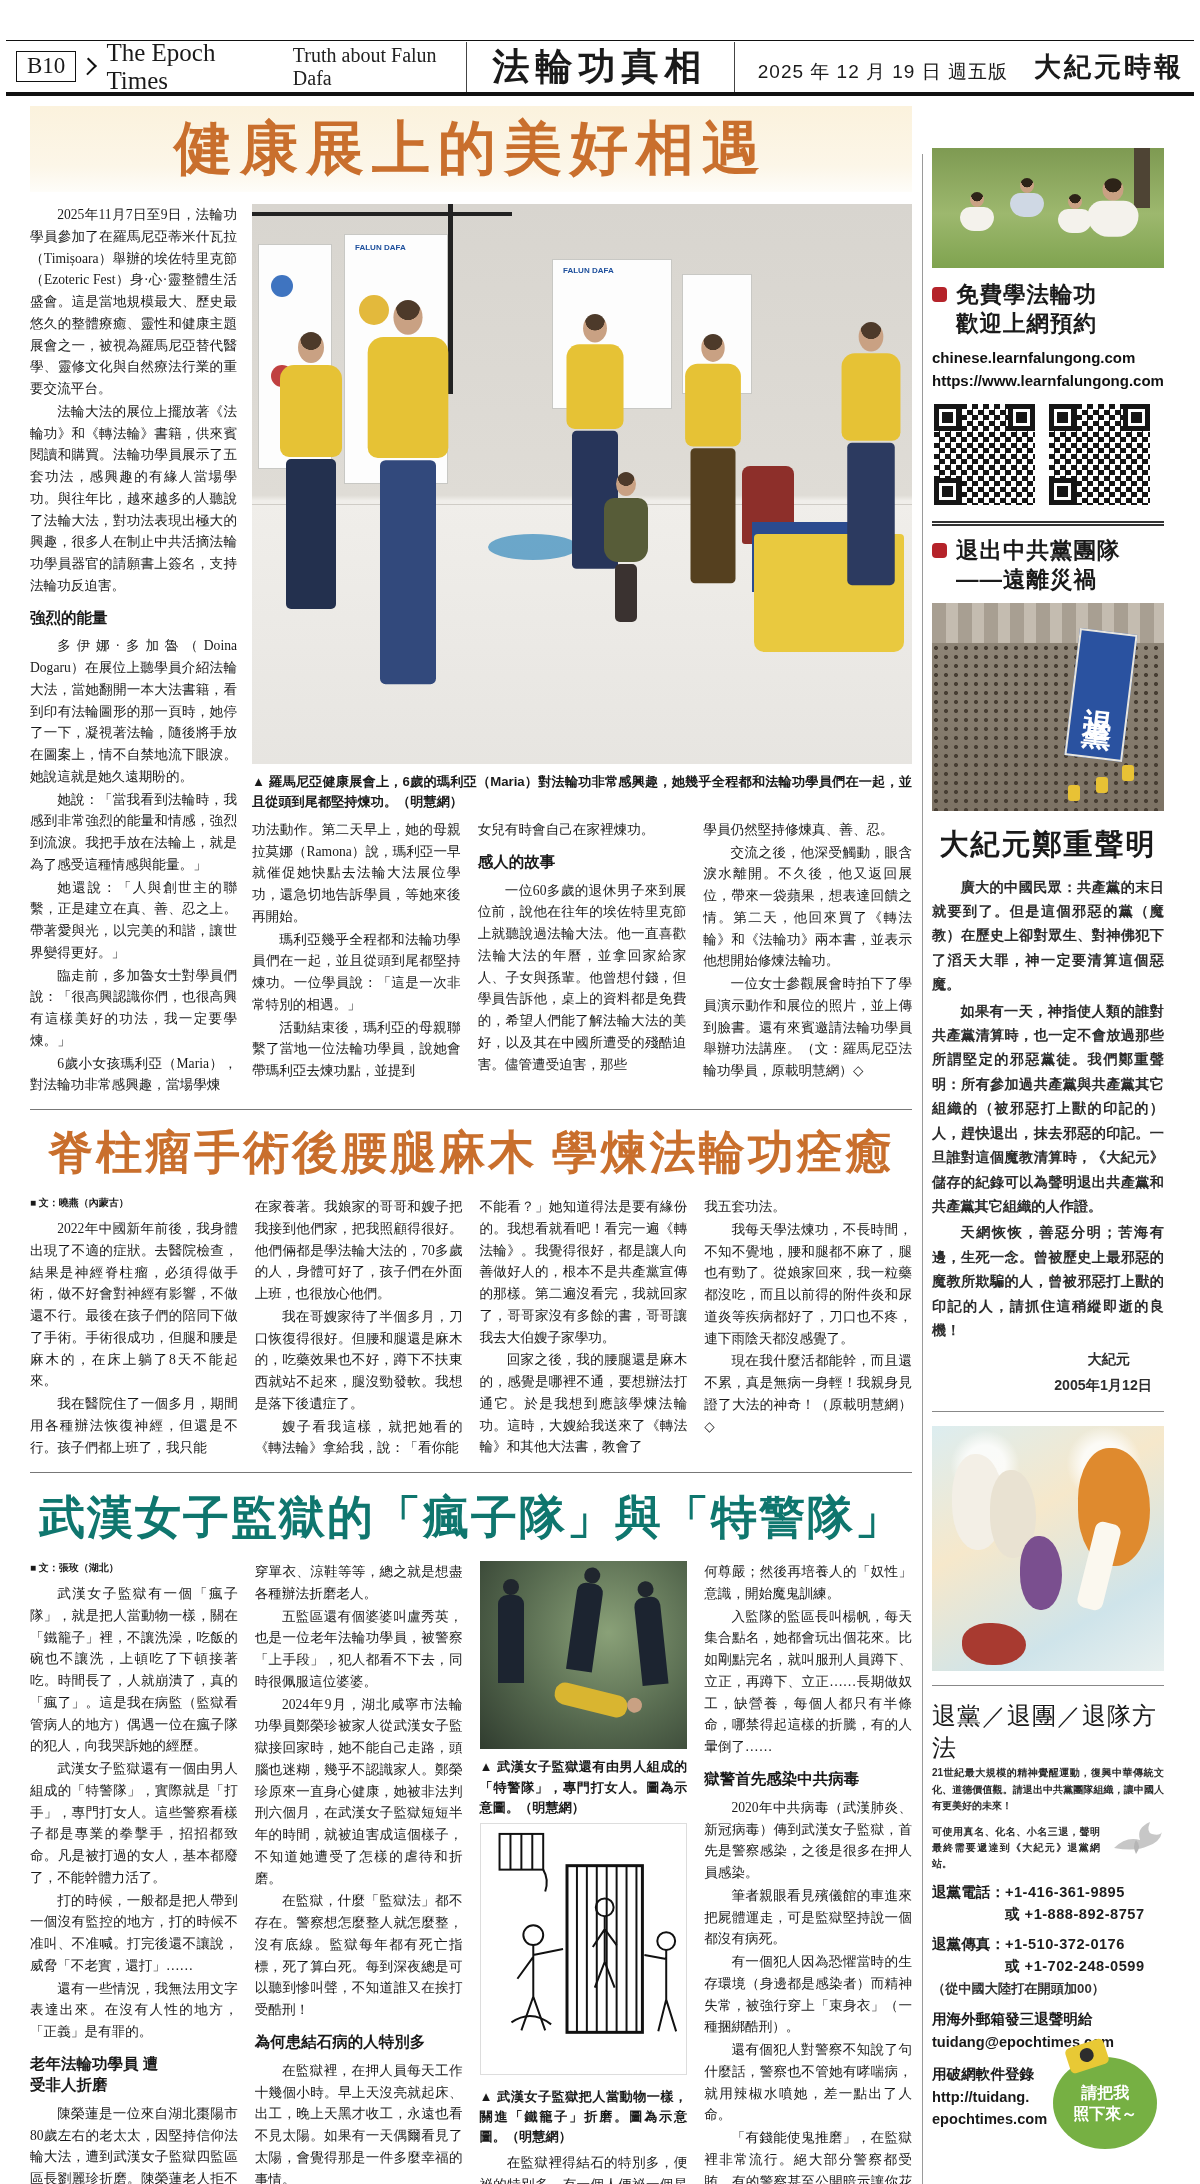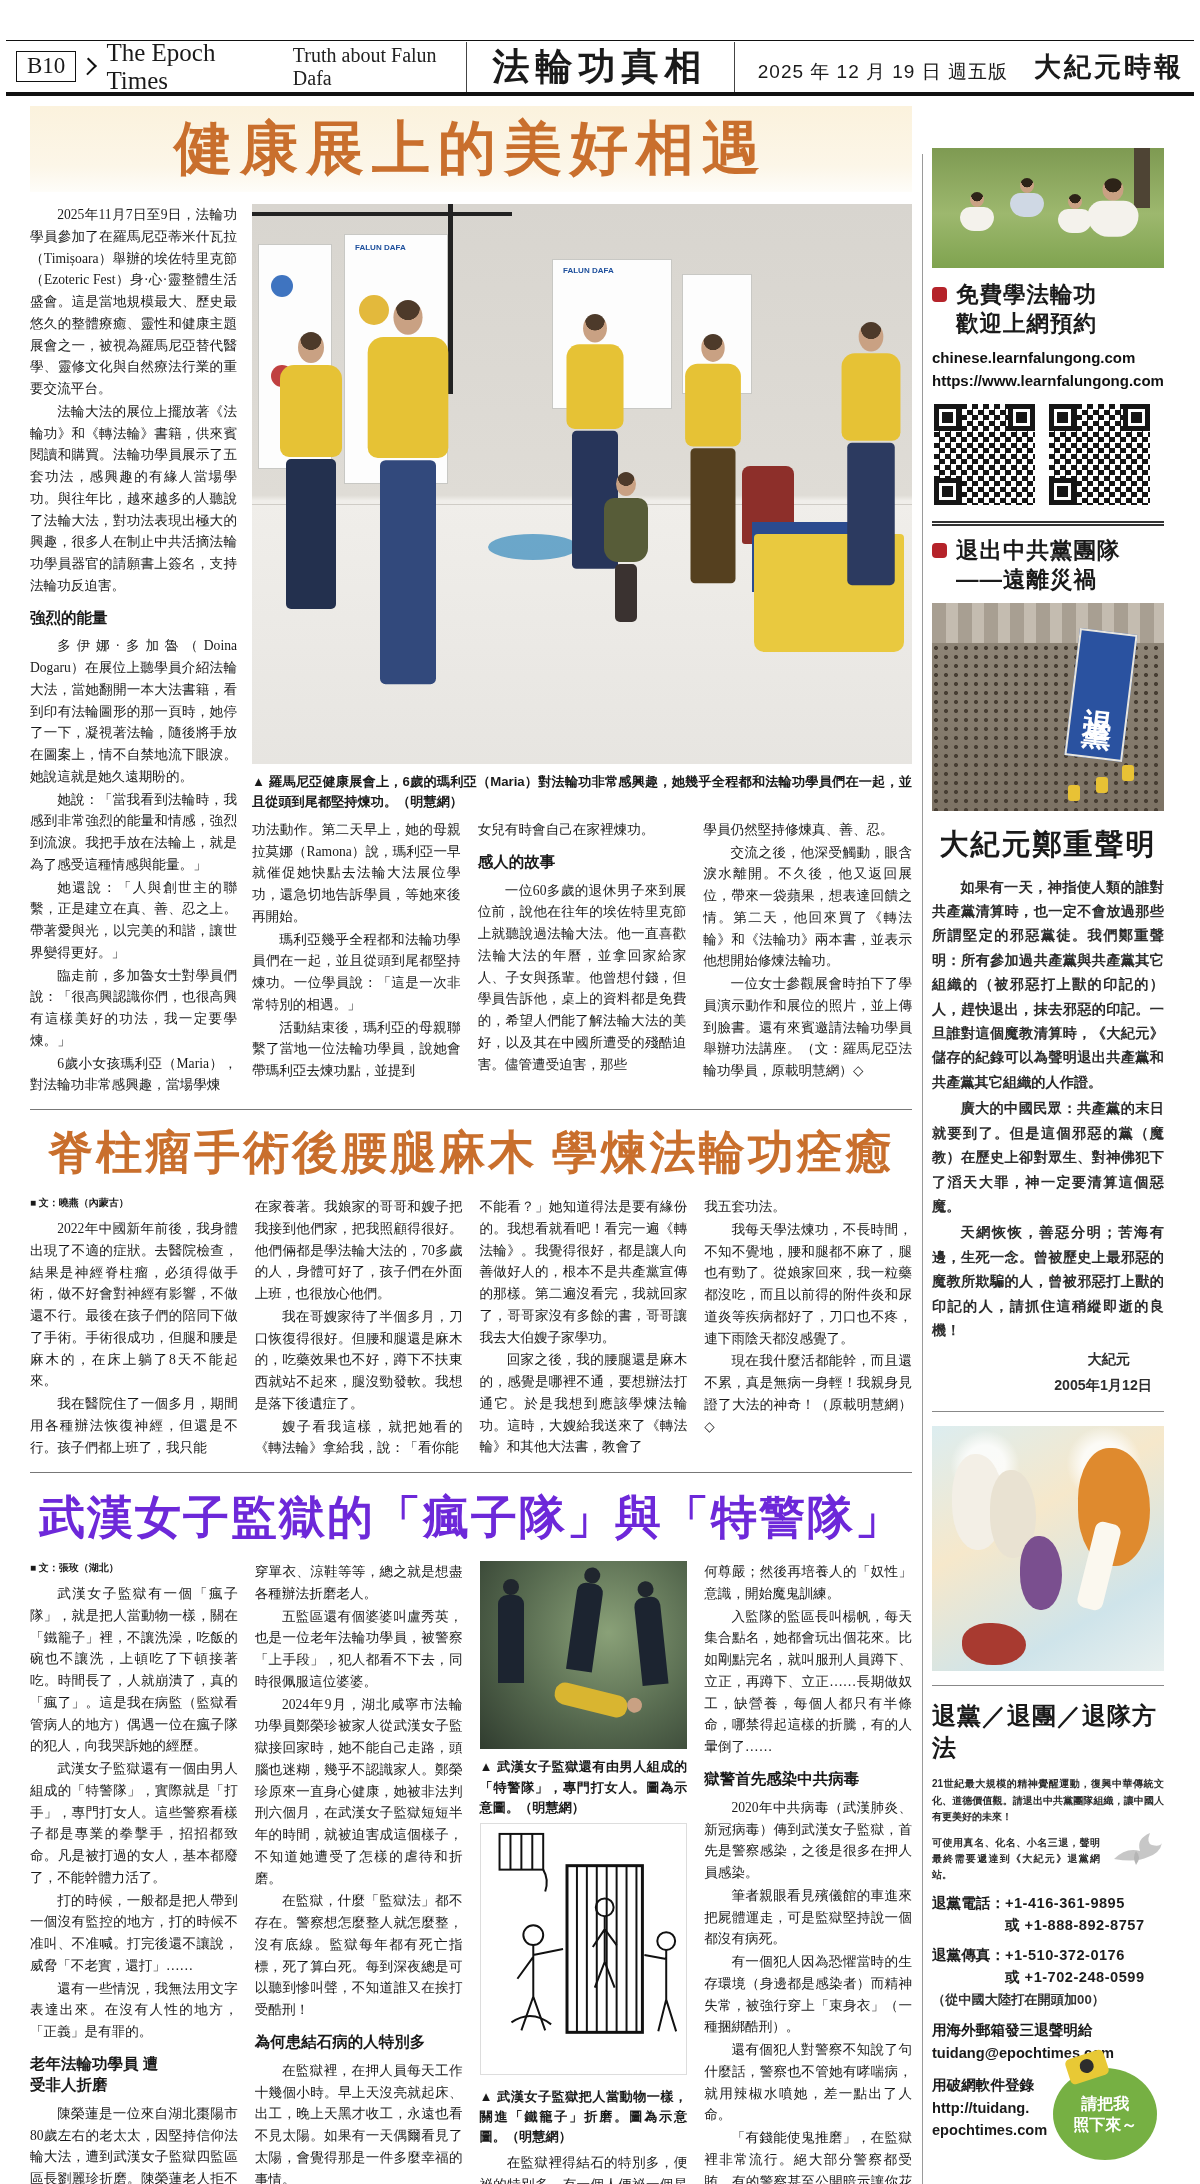--- a/index.html
+++ b/index.html
@@ -64,21 +64,21 @@
   .pers .head{width:26px;height:31px;border-radius:50%;margin:0 auto;
               background:radial-gradient(circle at 50% 24%,#4d3a2a 0 38%,#c9a183 40%);}
   .pers .shirt{width:62px;height:92px;background:#e6c235;border-radius:14px 14px 9px 9px;margin-top:2px;}
   .pers .legs{width:50px;height:150px;background:#2e3d63;margin:2px auto 0;border-radius:5px;}
   .pers.child .head{width:20px;height:24px;}
   .pers.child .shirt{width:44px;height:64px;background:#575c38;border-radius:10px 10px 14px 14px;}
   .pers.child .legs{width:22px;height:58px;background:#3a3230;}
 
   
   .a2-head{margin:12px 0 12px;font-size:46px;font-weight:700;color:#c96f2d;text-align:center;letter-spacing:3px;}
-  .a3-head{margin:14px 0 12px;font-size:46px;font-weight:700;color:#6d28d9;text-align:center;letter-spacing:2px;}
+  .a3-head{margin:14px 0 12px;font-size:46px;font-weight:700;color:#0f766e;text-align:center;letter-spacing:2px;}
 
   
   .paint{position:relative;height:188px;overflow:hidden;
          background:radial-gradient(circle at 62% 38%,#8aa178 0%,#55684e 55%,#303c2f 100%);}
   .paint .fig{position:absolute;width:26px;height:88px;background:#1c2430;border-radius:9px 9px 0 0;}
   .paint .fig::before{content:"";position:absolute;top:-16px;left:5px;width:16px;height:16px;border-radius:50%;background:#20262e;}
   .paint .victim{position:absolute;left:74px;top:128px;width:74px;height:22px;background:#d9b530;
                  border-radius:10px;transform:rotate(14deg);}
   .paint .victim::before{content:"";position:absolute;right:-14px;top:-2px;width:15px;height:15px;border-radius:50%;background:#c9a183;}
   .cage{background:#fff;border:1px solid #ddd;}
@@ -126,21 +126,21 @@
   .stmt .sign2{text-align:right;padding-right:12px;text-indent:0;}
   .sb-rule{border:none;border-top:1px solid #888;margin:14px 0;}
 
   
   .illus{position:relative;height:245px;overflow:hidden;
          background:linear-gradient(150deg,#dcedf0 0%,#f6e8cb 38%,#cfe4ea 75%,#e8f0ef 100%);}
   .blob{position:absolute;border-radius:45% 55% 50% 50%;}
   .halo{position:absolute;border-radius:50%;background:radial-gradient(circle,#ffffffcc 0 40%,transparent 70%);}
 
   
-  .td-title{font-size:24px;font-weight:700;letter-spacing:1px;margin:6px 0 12px;}
+  .td-title{font-size:24px;font-weight:400;letter-spacing:1px;margin:6px 0 1px;}
   .td-p{font-family:"Liberation Sans",sans-serif;font-weight:600;font-size:10px;line-height:1.62;
         text-align:justify;color:#2d2d2d;margin:0 0 10px;}
   .contact{font-family:"Liberation Sans",sans-serif;font-weight:700;font-size:14.6px;color:#1d1d1d;line-height:1.5;}
   .contact .row{display:flex;margin-bottom:2px;}
   .contact .lbl{flex:none;}
   .contact .num div{letter-spacing:.5px;}
   .note{font-family:"Liberation Sans",sans-serif;font-weight:600;font-size:13.2px;color:#333;margin:2px 0 10px;}
   .mailblk{font-family:"Liberation Sans",sans-serif;font-weight:700;font-size:14.6px;line-height:1.55;margin:6px 0 10px;}
   .webwrap{display:flex;gap:6px;align-items:flex-start;}
   .bubble{flex:none;width:104px;height:92px;background:#76b043;border-radius:50%;display:flex;flex-direction:column;
@@ -419,22 +419,22 @@
       <div class="banner">
           <span>退黨</span>
         </div>
       <div class="yel" style="right:56px;bottom:18px;"></div>
       <div class="yel" style="right:30px;bottom:30px;"></div>
       <div class="yel" style="right:84px;bottom:10px;"></div>
     </div>
 
     <div class="stmt">
       <div class="stmt-title">大紀元鄭重聲明</div>
+      <p>廣大的中國民眾：共產黨的末日就要到了。但是這個邪惡的黨（魔教）在歷史上卻對眾生、對神佛犯下了滔天大罪，神一定要清算這個惡魔。</p>
       <p>如果有一天，神指使人類的誰對共產黨清算時，也一定不會放過那些所謂堅定的邪惡黨徒。我們鄭重聲明：所有參加過共產黨與共產黨其它組織的（被邪惡打上獸的印記的）人，趕快退出，抹去邪惡的印記。一旦誰對這個魔教清算時，《大紀元》儲存的紀錄可以為聲明退出共產黨和共產黨其它組織的人作證。</p>
-      <p>廣大的中國民眾：共產黨的末日就要到了。但是這個邪惡的黨（魔教）在歷史上卻對眾生、對神佛犯下了滔天大罪，神一定要清算這個惡魔。</p>
       <p>天網恢恢，善惡分明；苦海有邊，生死一念。曾被歷史上最邪惡的魔教所欺騙的人，曾被邪惡打上獸的印記的人，請抓住這稍縱即逝的良機！</p>
       <p class="sign">大紀元</p>
       <p class="sign2">2005年1月12日</p>
     </div>
 
     <hr class="sb-rule">
 
     <div class="illus">
       <div class="halo" style="left:18px;top:4px;width:70px;height:70px;"></div>
       <div class="halo" style="right:22px;top:0;width:76px;height:76px;"></div>

